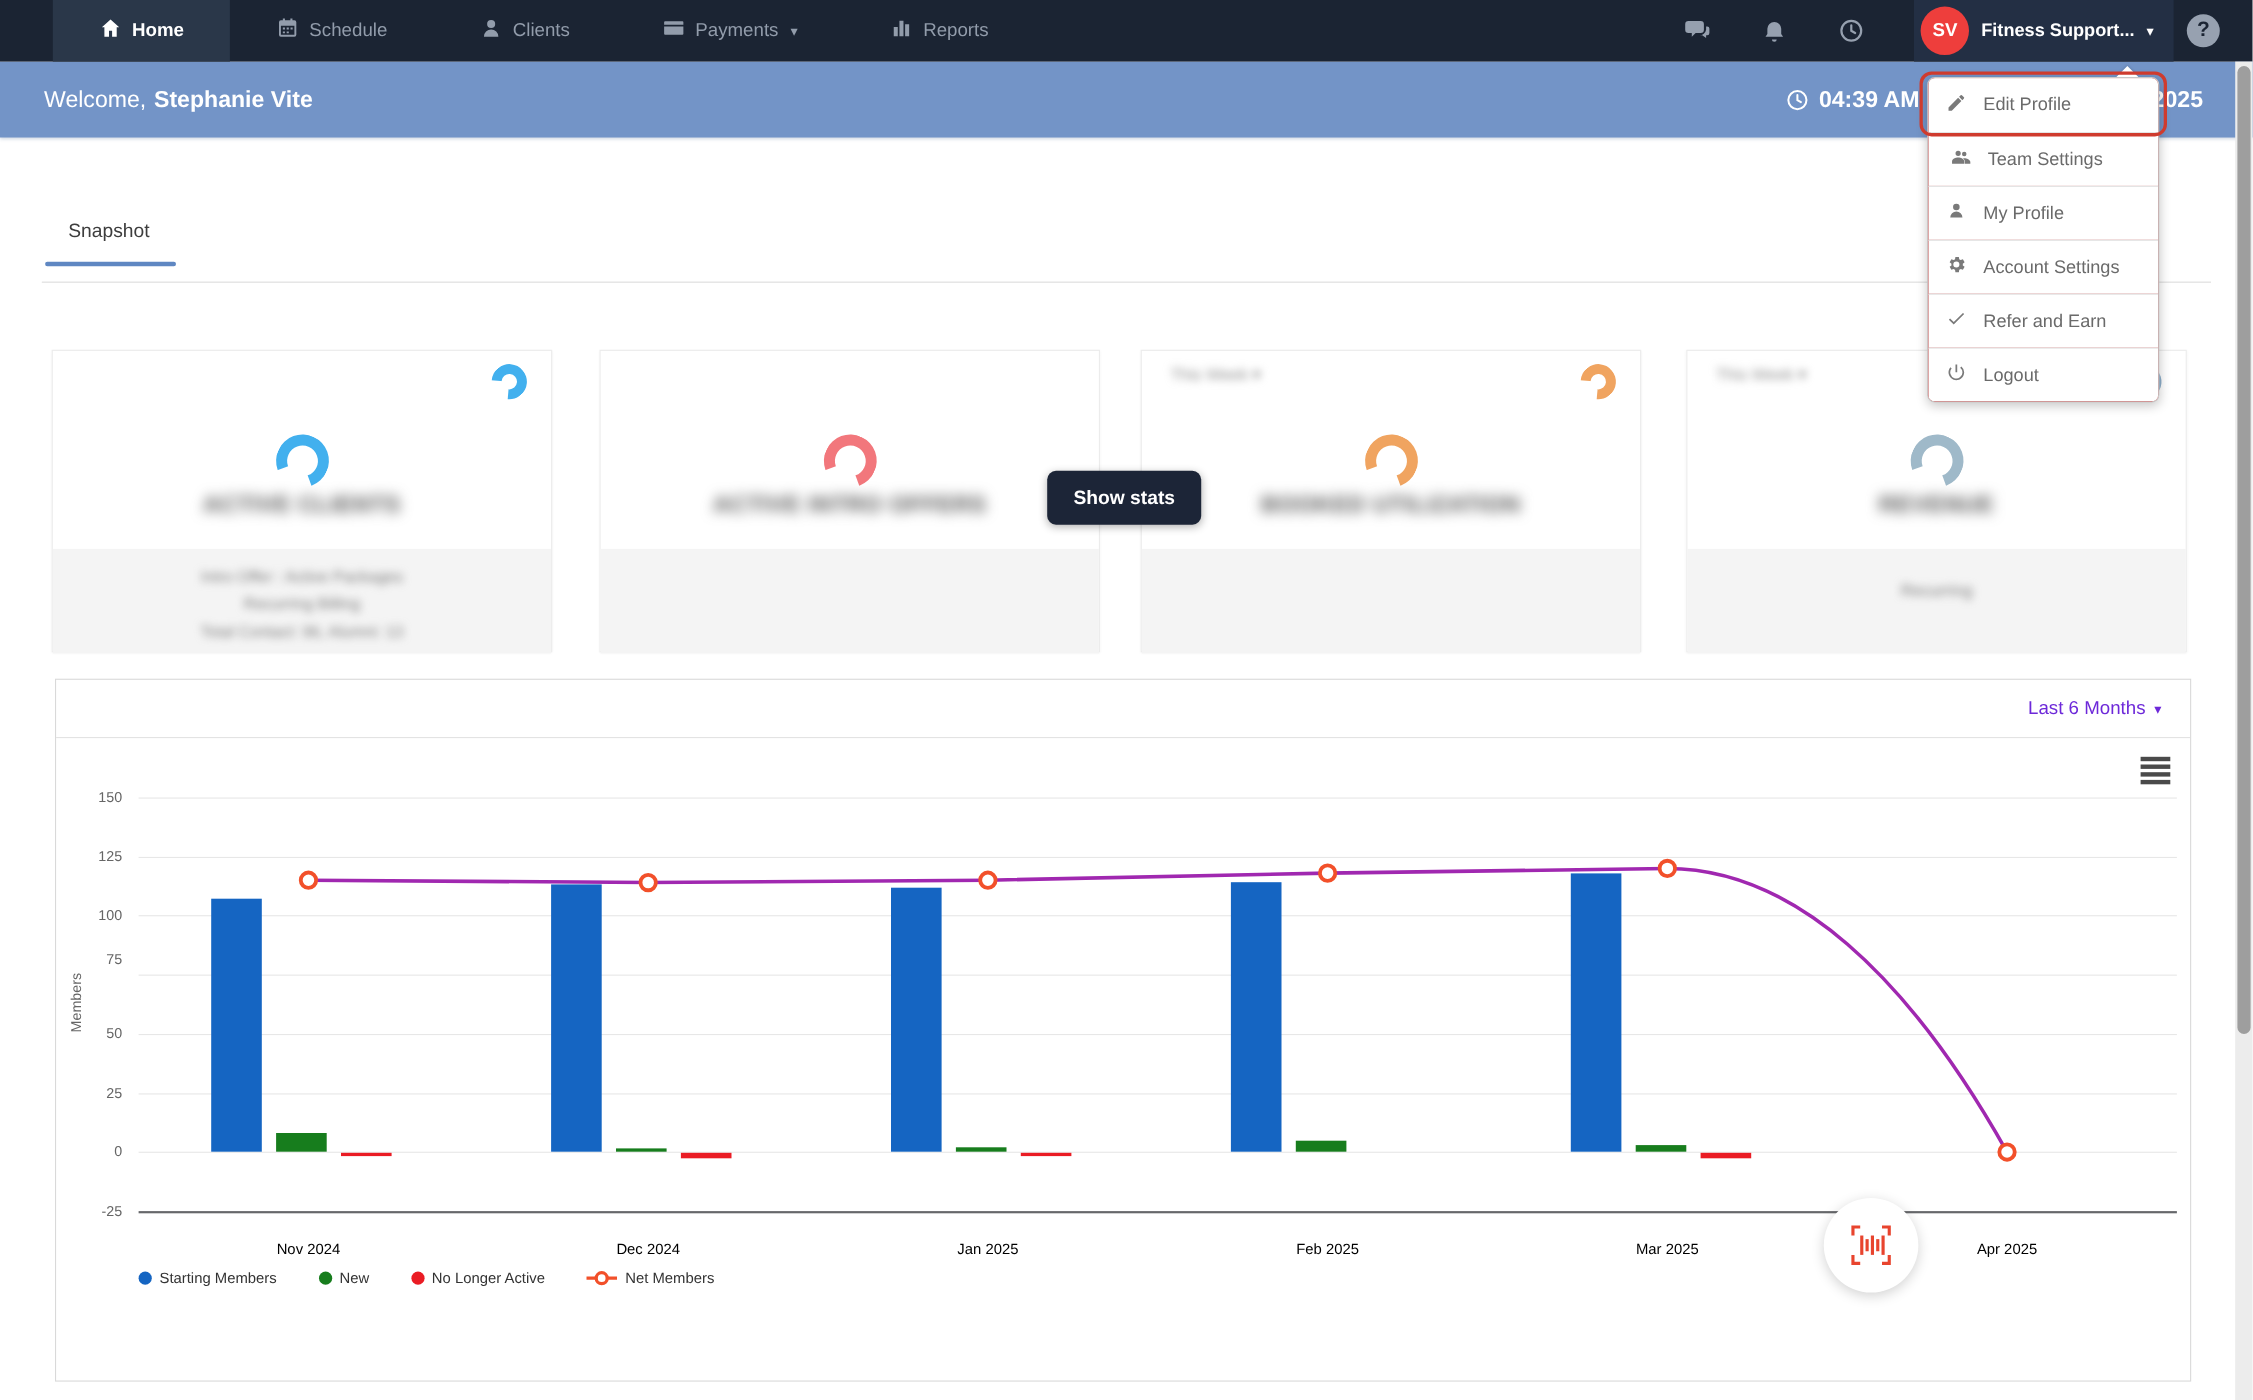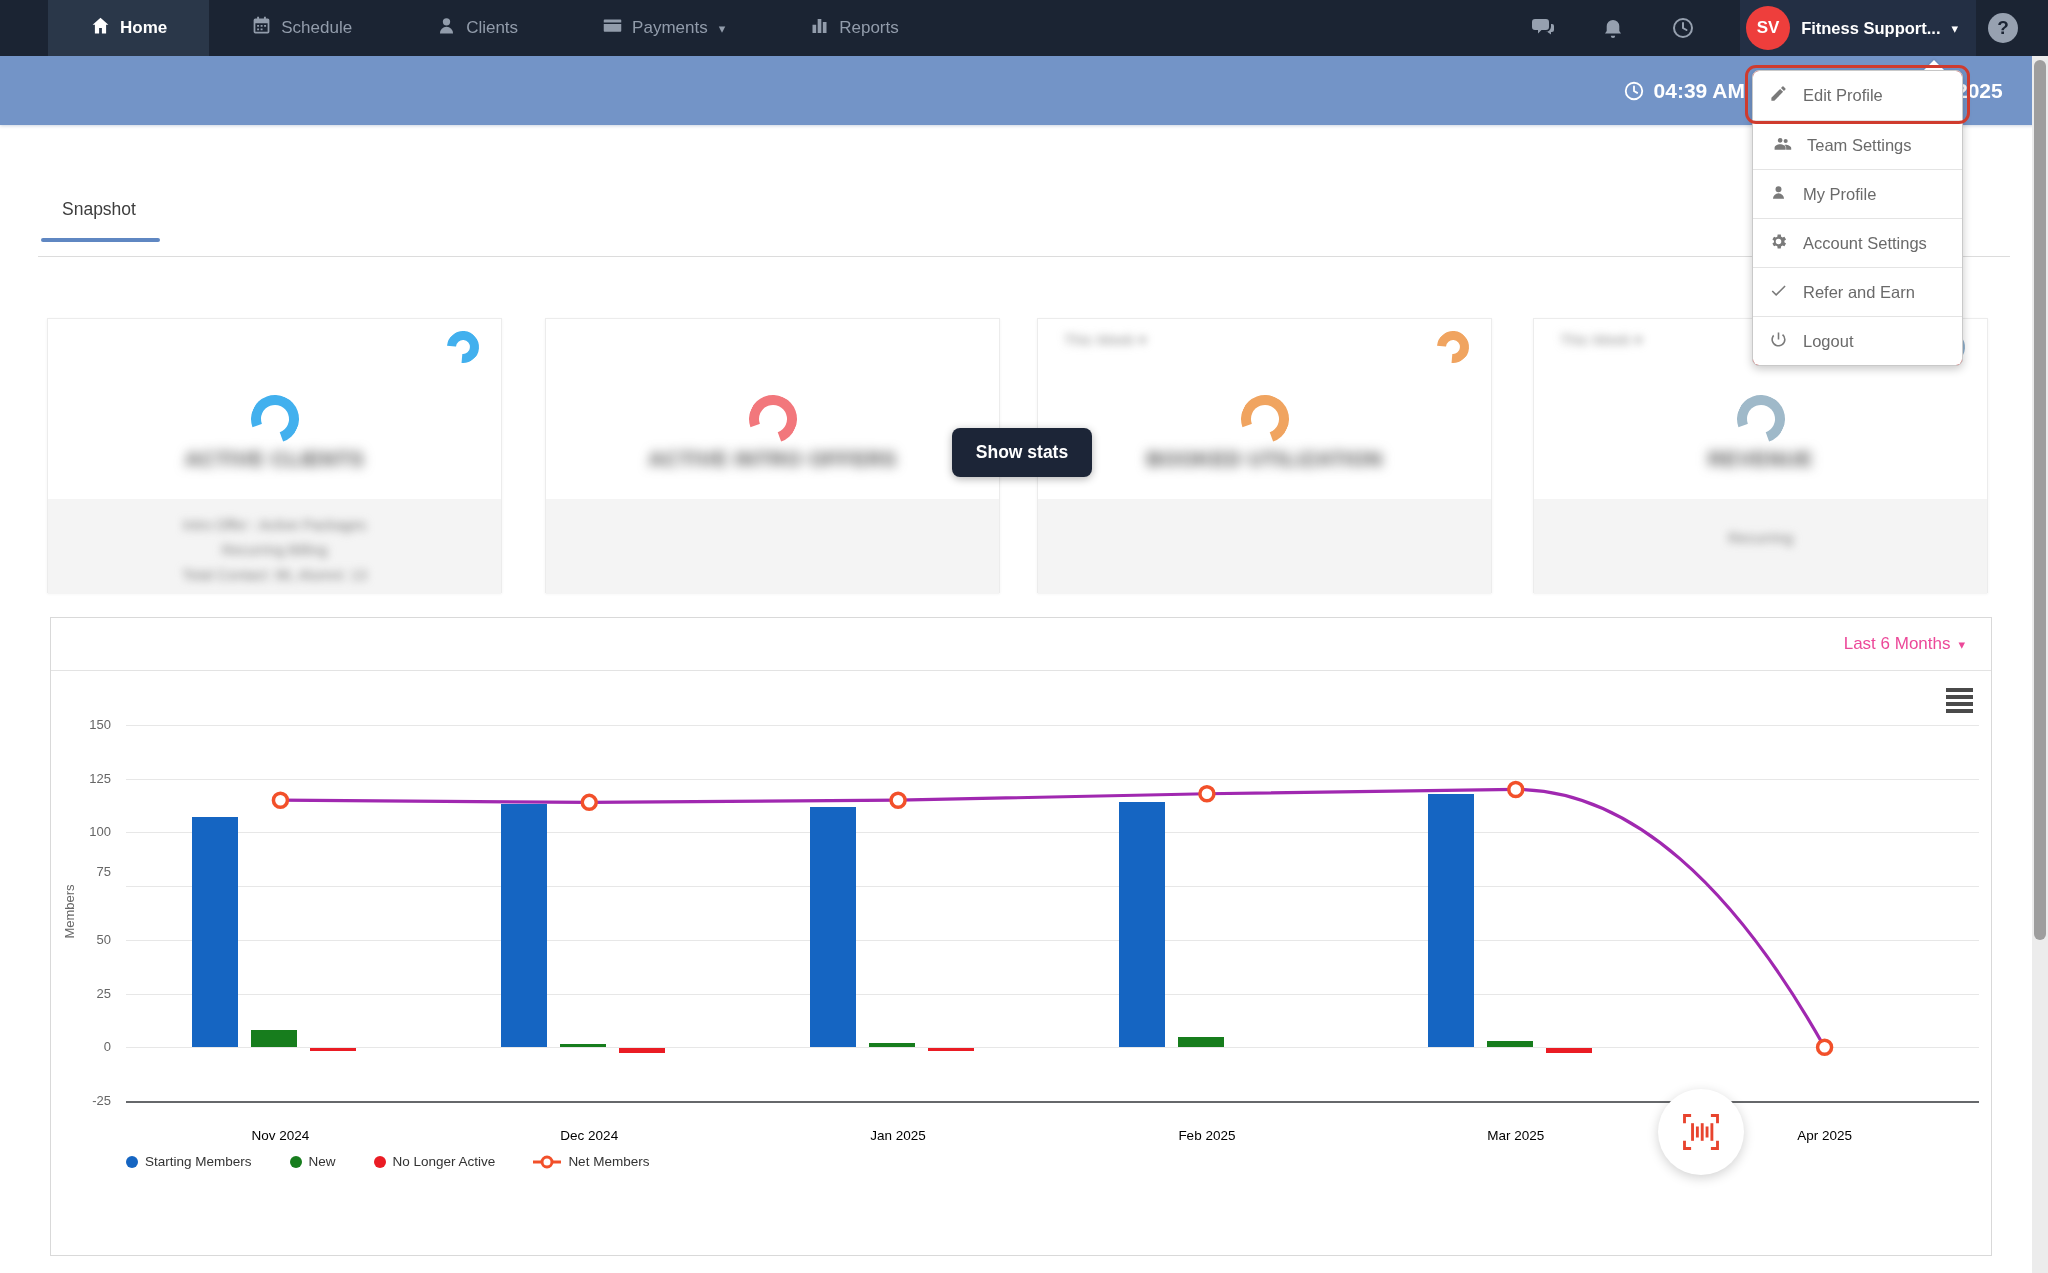--- a/index.html
+++ b/index.html
@@ -76,21 +76,21 @@
 
   
   #show-stats { position:absolute; left:952px; top:428px; width:140px; height:49px; background:#1c2537; color:#fff;
                 border:none; border-radius:8px; font-size:17.5px; font-weight:700; font-family:inherit; cursor:pointer;
                 box-shadow:0 2px 8px rgba(0,0,0,.3); z-index:30; }
 
   
   #chart-card { position:absolute; left:50px; top:617px; width:1942px; height:639px; background:#fff; border:1px solid #d9d9d9; }
   #chart-header { position:absolute; left:0; top:0; width:100%; height:53px; border-bottom:1px solid #e3e3e3;
                   display:flex; align-items:center; justify-content:flex-end; padding-right:26px; gap:8px;
-                  font-size:17px; color:#ec4899; cursor:pointer; }
+                  font-size:17px; color:#6d28d9; cursor:pointer; }
   #chart-header .caret { font-size:13px; }
   #chart-title { position:absolute; left:0; top:62px; width:100%; text-align:center; font-size:20px; font-weight:700; color:#333; }
   #chart-burger { position:absolute; left:1895px; top:70px; width:27px; cursor:pointer; }
   #chart-burger div { height:3.5px; background:#4a4a4a; margin-bottom:3.5px; }
   .gridline { position:absolute; left:75px; width:1853px; height:1px; background:#e7e7e7; }
   .gridline.base { background:#66686b; height:2px; }
   .ytick { position:absolute; left:0; width:60px; text-align:right; font-size:13px; color:#666; }
   #y-title { position:absolute; left:-52px; top:286px; width:140px; text-align:center; transform:rotate(-90deg);
              font-size:13px; color:#666; }
   .bar { position:absolute; }
@@ -166,20 +166,24 @@
       <div id="profile">
         <span id="avatar">SV</span>
         <span id="profile-name">Fitness Support...</span>
         <span class="caret">▾</span>
       </div>
       <span id="help-icon">?</span>
     </div>
   </header>
 
   <div id="welcome-bar">
+    <div id="welcome-text">
+      <span>Welcome,</span>
+      <b>Stephanie Vite</b>
+    </div>
     <div id="bar-time">
       <svg viewBox="0 0 24 24">
           <circle cx="12" cy="12" r="9"></circle>
           <path d="M12 7v5l3.5 2" stroke-linecap="round"></path>
         </svg>
       <span>04:39 AM</span>
     </div>
     <div id="bar-date">2025</div>
   </div>
 

